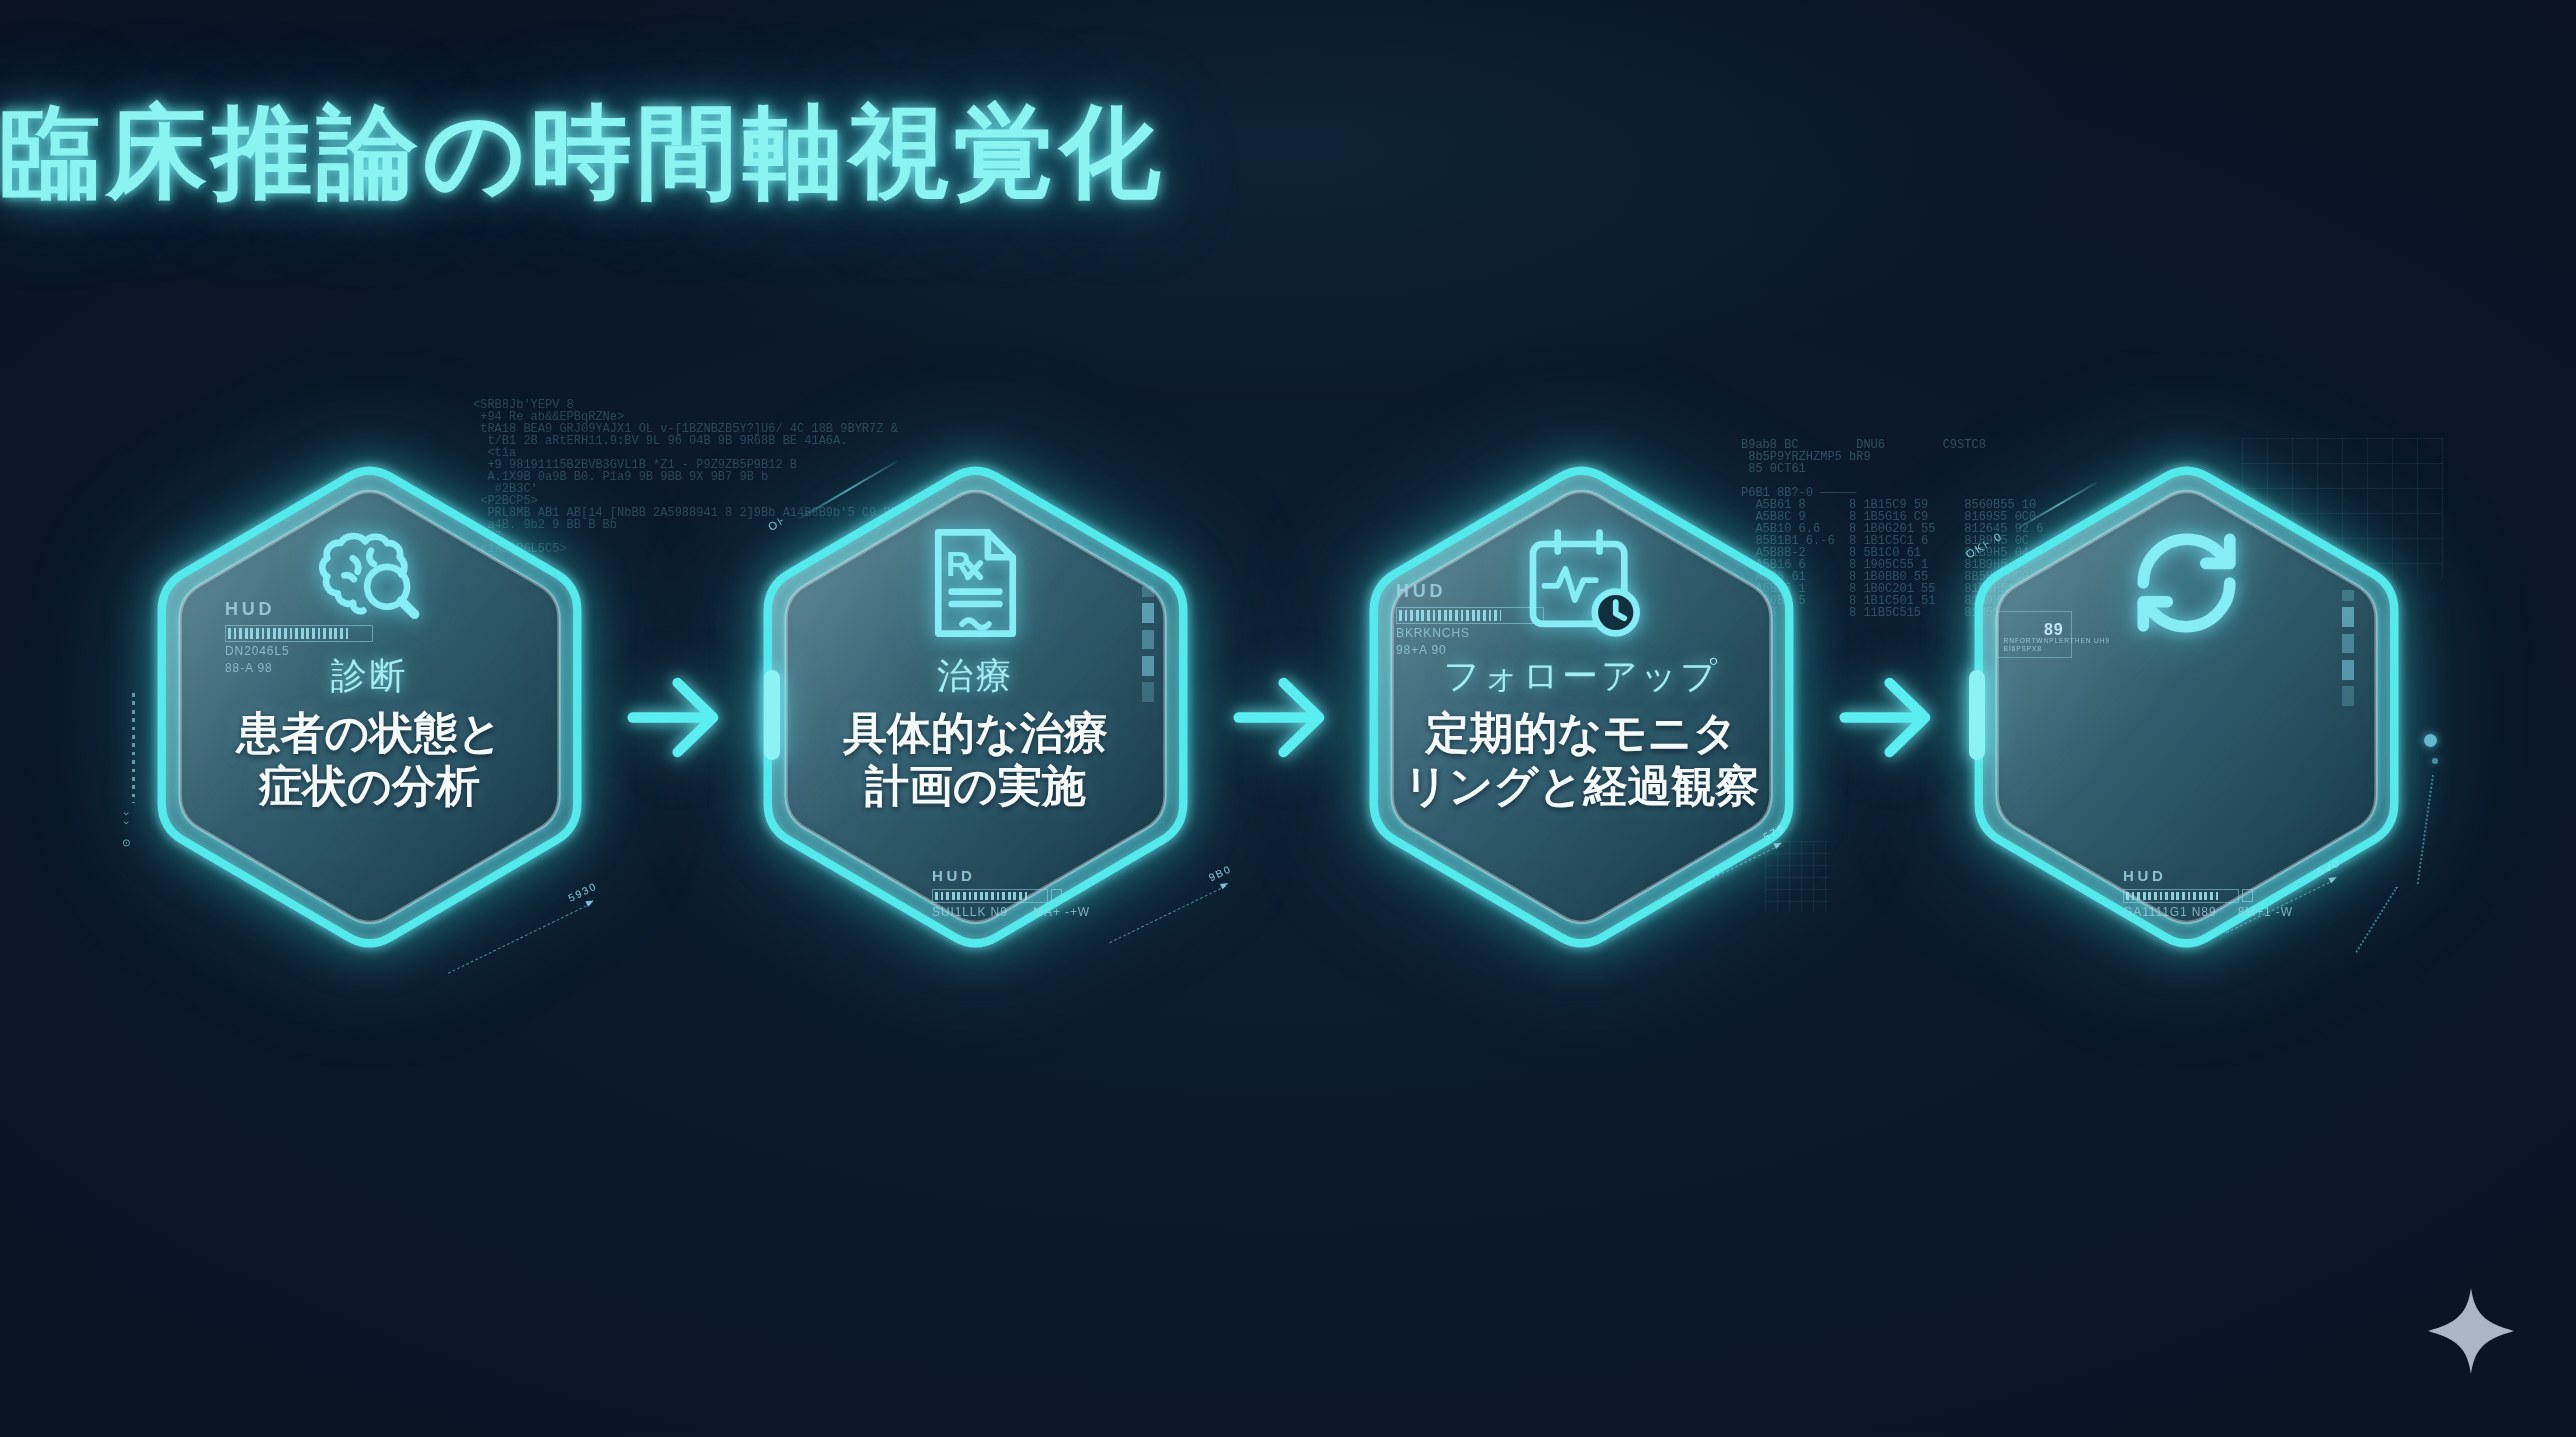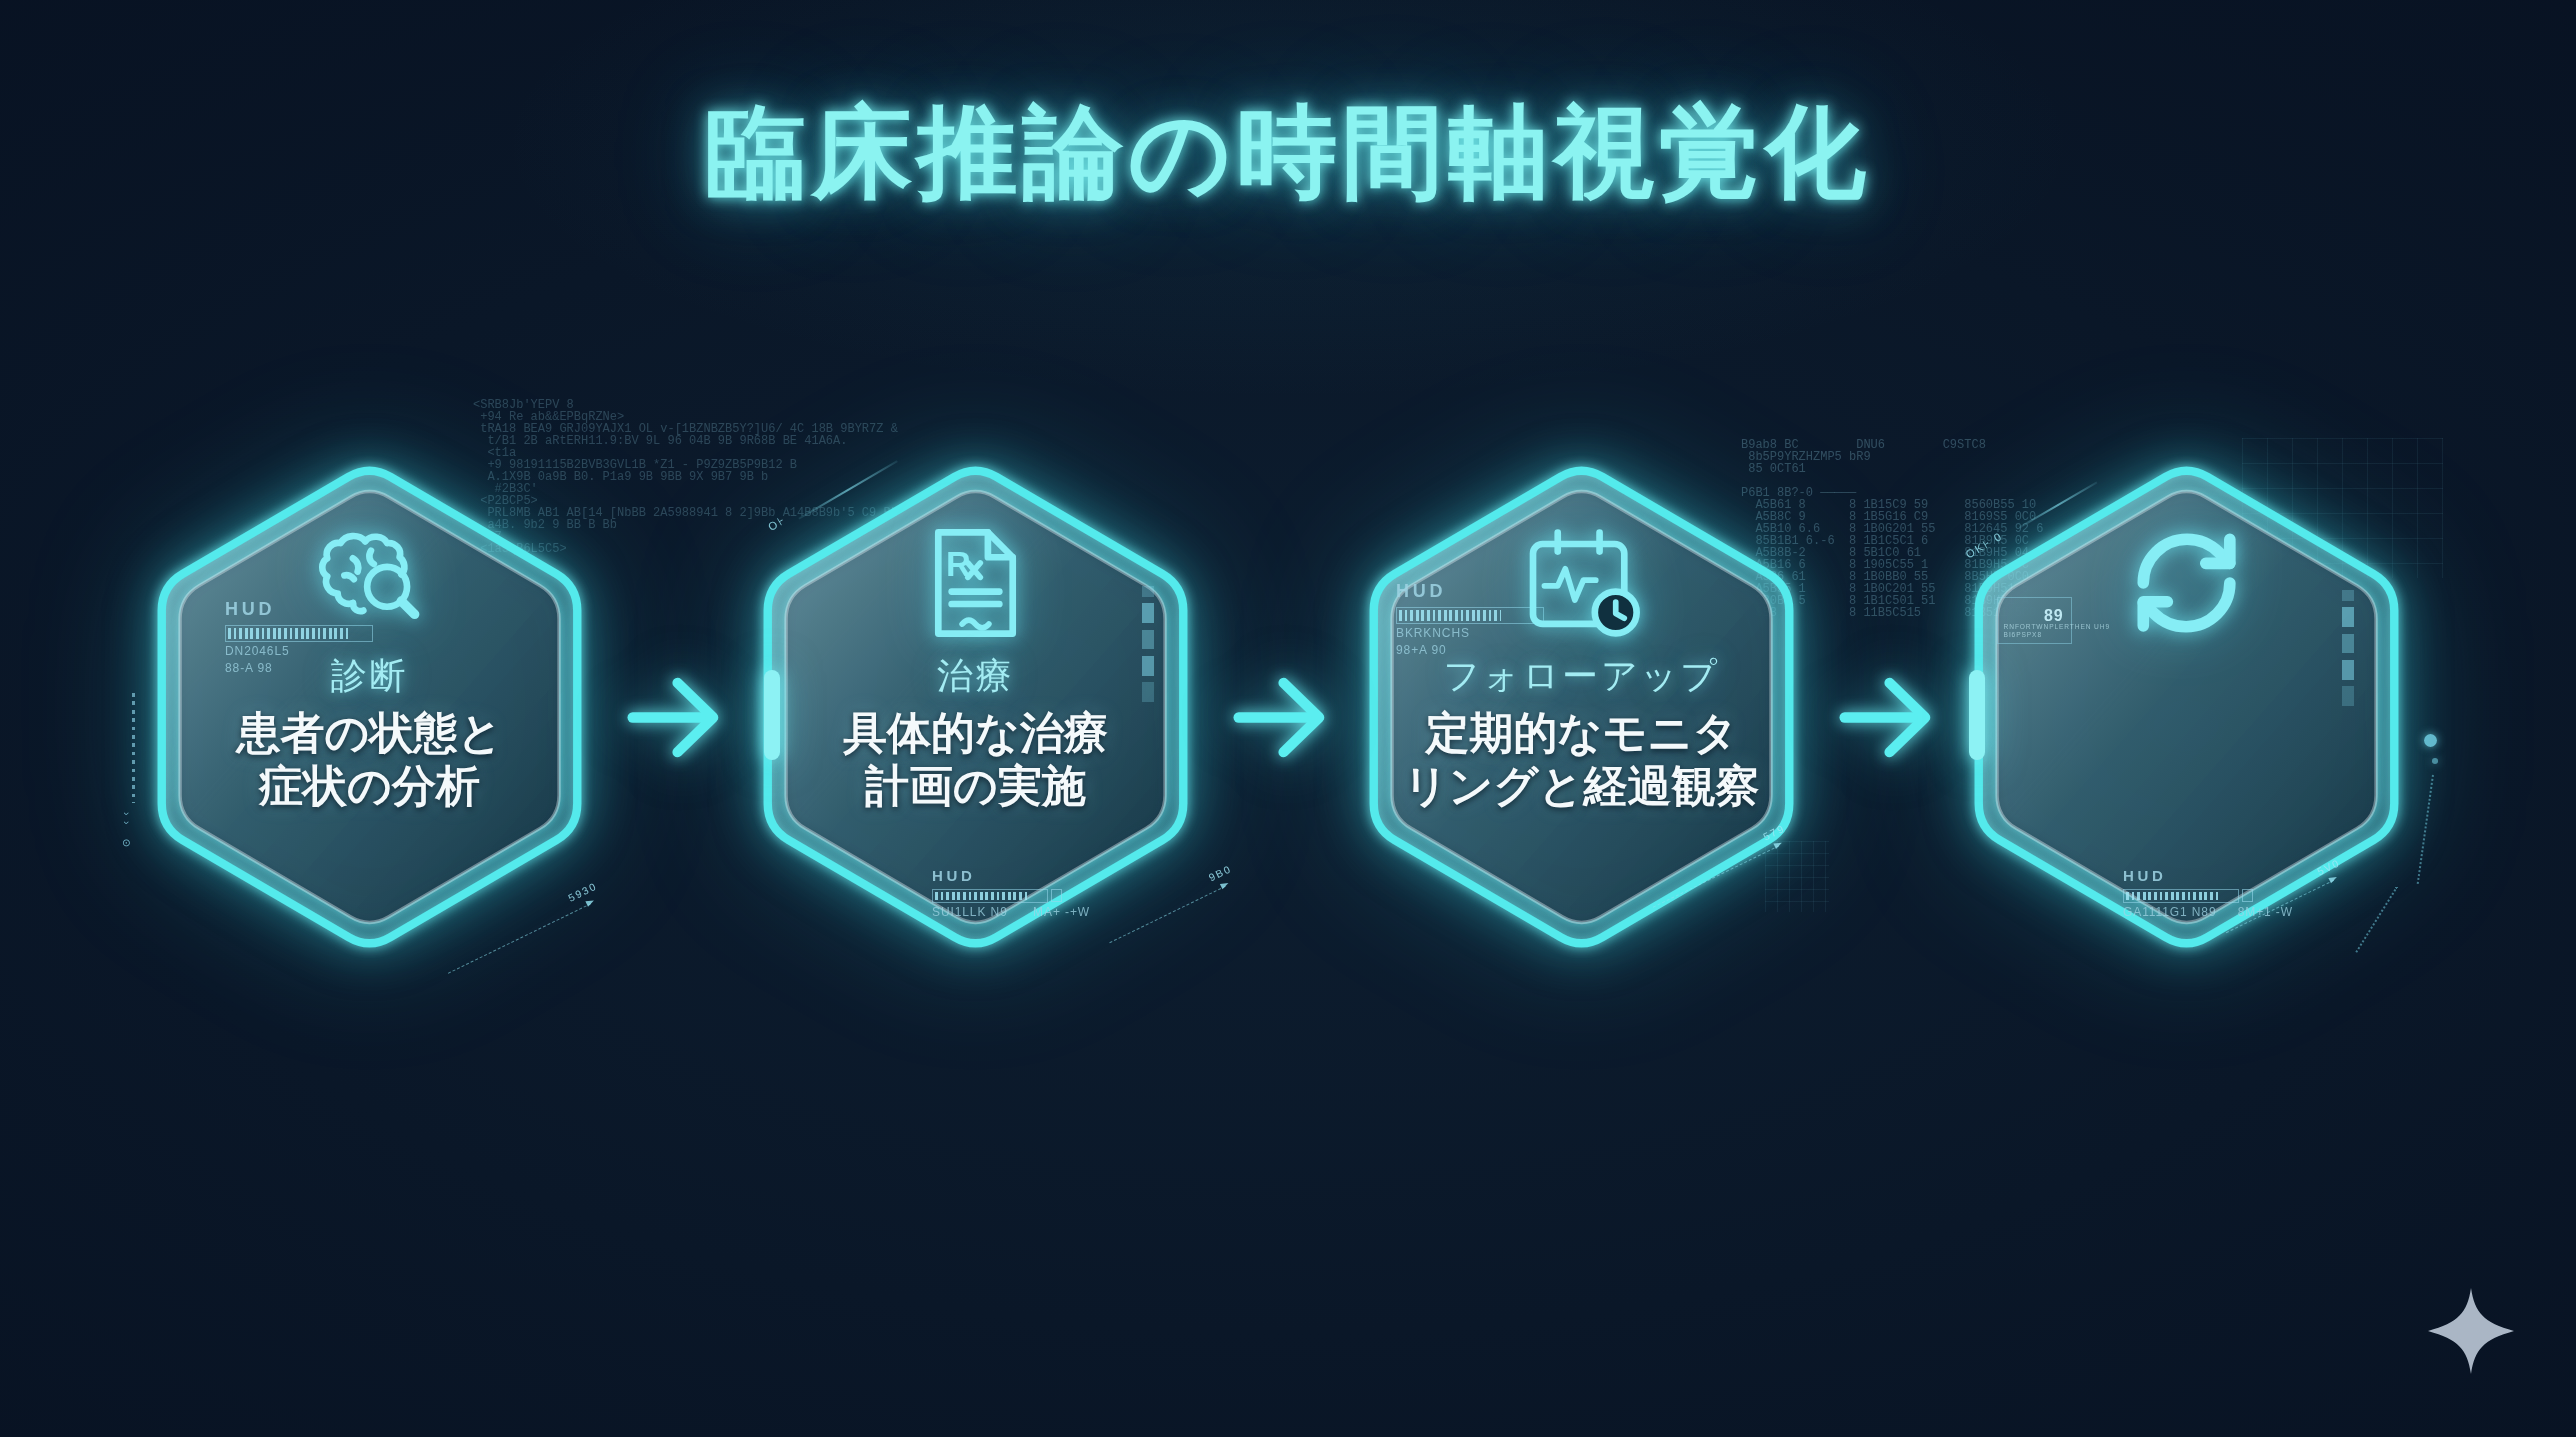--- a/index.html
+++ b/index.html
@@ -5,21 +5,21 @@
   html,body{margin:0;padding:0;background:#071020;}
   .stage{
     position:relative;width:2576px;height:1438px;overflow:hidden;
     font-family:"Liberation Sans","DejaVu Sans",sans-serif;
     background:
       radial-gradient(1217px 393px at 50% 10%, rgba(45,140,165,.10), transparent 65%),
       radial-gradient(2434px 1217px at 50% 52%, #0d1e30 0%, #0a1728 48%, #071020 100%);
   }
   
   .title{
-    position:absolute;left:0;top:86px;width:100%;text-align:center;
+    position:absolute;left:0;top:86px;width:100%;text-align:left;
     font-size:101px;font-weight:700;letter-spacing:4.7px;color:#8bf3f1;
     text-shadow:0 0 13px rgba(120,240,240,.95),0 0 39px rgba(60,205,220,.6),
                 0 0 89px rgba(40,165,195,.45),2.8px 3.7px 2.8px rgba(8,32,50,.8);
   }
   
   .halo{position:absolute;width:580px;height:431px;border-radius:50%;
     background:radial-gradient(50% 50% at 50% 50%, rgba(70,210,225,.15), transparent 70%);
     filter:blur(13px);}
   .hex{position:absolute;top:459px;width:431px;height:496px;}
   .hex svg.frame{position:absolute;left:0;top:0;overflow:visible;
@@ -240,21 +240,21 @@
     </div>
   </section>
 
   <section class="hex" style="left:1971px;">
     <svg class="frame" width="431" height="496" viewBox="0 0 460 530">
       <use href="#hexPath" fill="url(#rimGrad)" stroke="#54eaec" stroke-width="9"></use>
       <g transform="translate(20.3,23.3) scale(0.912)">
         <use href="#hexPath" fill="url(#innerGrad)" stroke="rgba(225,240,246,0.40)" stroke-width="4"></use>
       </g>
     </svg>
-    <div class="vbox" style="left:26px;top:138px;width:73px;height:45px;">
+    <div class="vbox" style="left:26px;top:152px;width:73px;height:45px;">
       <span class="num">89</span>
       <span class="sub">RNFORTWNPLERTHEN UH9
 BI6PSPX8</span>
     </div>
     <div class="hud small" style="left:152px;top:408px;">
       <div class="t">HUD</div>
       <div class="bar">
           <i></i>
           <b></b>
         </div>

